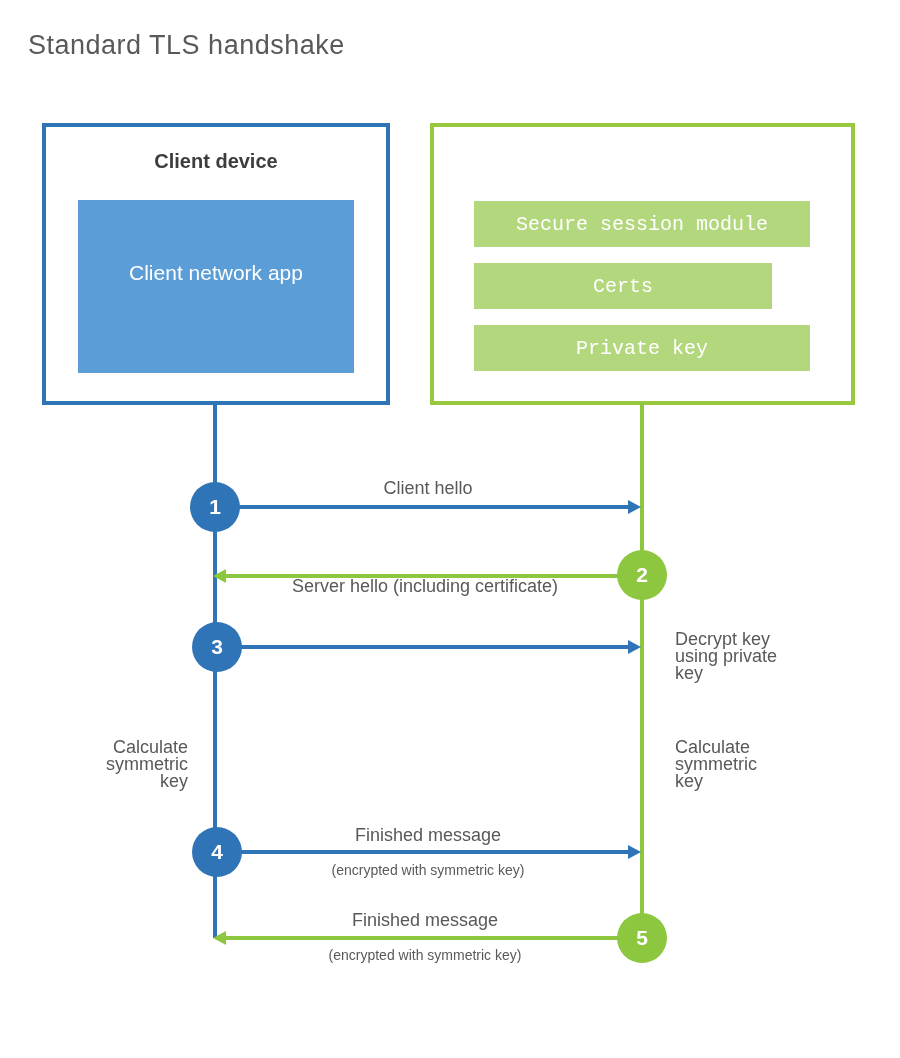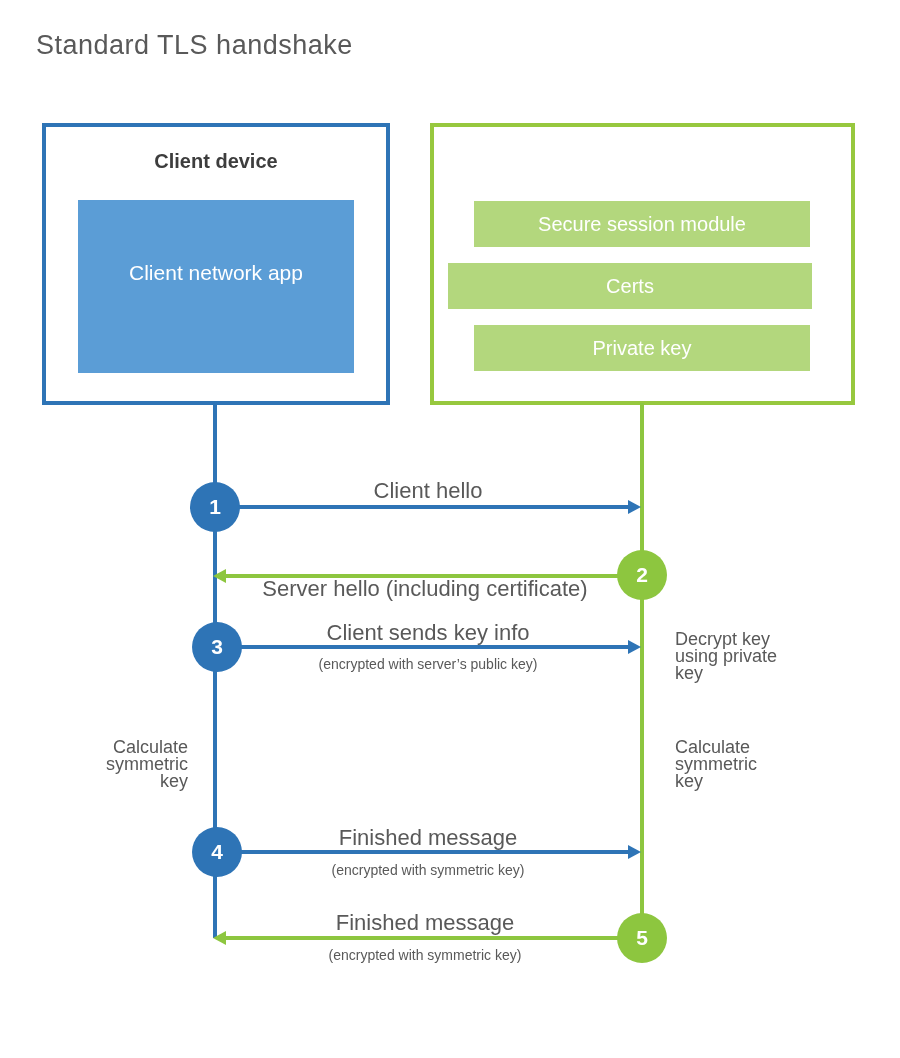--- a/index.html
+++ b/index.html
@@ -11,21 +11,21 @@
   .page-title{
     font-size:27px;font-weight:300;color:#595959;letter-spacing:0.5px;
   }
   
   .entity-box{box-sizing:border-box;background:#ffffff;}
   .entity-box.blue{border:4px solid #2e74b6;}
   .entity-box.green{border:4px solid #97c83e;}
   .entity-heading{font-size:20px;font-weight:bold;color:#3d3d3d;text-align:center;}
   .fill-box{display:flex;align-items:center;justify-content:center;text-align:center;color:#ffffff;}
   .app-box{background:#5b9dd6;font-size:21px;line-height:31px;}
-  .module-bar{background:#b3d77d;font-size:20px;}
+  .module-bar{background:#b3d77d;font-size:20px;font-family:Liberation Mono, monospace;}
   
   .vline{width:4px;}
   .vline.blue{background:#2e74b6;}
   .vline.green{background:#8dc63f;}
   
   .circle{
     width:50px;height:50px;border-radius:50%;display:flex;align-items:center;justify-content:center;
     color:#ffffff;font-size:21px;font-weight:bold;
   }
   .circle.blue{background:#2e74b6;}
@@ -36,43 +36,43 @@
   .hline.green{background:#8dc63f;}
   .head-right{
     width:0;height:0;border-top:7px solid transparent;border-bottom:7px solid transparent;
     border-left:13px solid #2e74b6;
   }
   .head-left{
     width:0;height:0;border-top:7px solid transparent;border-bottom:7px solid transparent;
     border-right:13px solid #8dc63f;
   }
   
-  .msg-label{font-size:22px;color:#595959;text-align:center;}
+  .msg-label{font-size:18px;color:#595959;text-align:center;}
   .msg-sub{font-size:14px;color:#595959;text-align:center;}
   .side-note{font-size:18px;color:#595959;line-height:17px;}
   .side-note.right-align{text-align:right;}
 </style>
 </head>
 <body>
 
 <div id="stage">
 
-  <div class="abs page-title" style="left:36px;top:30px;">Standard TLS handshake</div>
+  <div class="abs page-title" style="left:28px;top:30px;">Standard TLS handshake</div>
 
   <div class="abs entity-box blue" style="left:42px;top:123px;width:348px;height:282px;"></div>
   <div class="abs fill-box app-box" style="left:78px;top:200px;width:276px;height:173px;">
     <span style="display:block;width:200px;margin-top:-28px;">Client network app</span>
   </div>
   <div class="abs entity-heading" style="left:42px;top:150px;width:348px;">Client device</div>
 
   <div class="abs entity-box green" style="left:430px;top:123px;width:425px;height:282px;"></div>
   <div class="abs fill-box module-bar" style="left:474px;top:201px;width:336px;height:46px;">
     <span>Secure session module</span>
   </div>
-  <div class="abs fill-box module-bar" style="left:448px;top:263px;width:364px;height:46px;">
+  <div class="abs fill-box module-bar" style="left:474px;top:263px;width:298px;height:46px;">
     <span>Certs</span>
   </div>
   <div class="abs fill-box module-bar" style="left:474px;top:325px;width:336px;height:46px;">
     <span>Private key</span>
   </div>
 
   <div class="abs vline blue" style="left:213px;top:403px;height:535px;"></div>
   <div class="abs vline green" style="left:640px;top:403px;height:512px;"></div>
 
   <div class="abs msg-label" style="left:240px;top:478px;width:376px;">Client hello</div>
@@ -82,24 +82,22 @@
     <span>1</span>
   </div>
 
   <div class="abs msg-label" style="left:215px;top:576px;width:420px;">Server hello (including certificate)</div>
   <div class="abs hline green" style="left:226px;top:574px;width:394px;"></div>
   <div class="abs head-left" style="left:213px;top:569px;"></div>
   <div class="abs circle green" style="left:617px;top:550px;">
     <span>2</span>
   </div>
 
-  <div class="abs msg-label" style="left:240px;top:620px;width:376px;">Client sends key info</div>
   <div class="abs hline blue" style="left:217px;top:645px;width:412px;"></div>
   <div class="abs head-right" style="left:628px;top:640px;"></div>
-  <div class="abs msg-sub" style="left:240px;top:656px;width:376px;">(encrypted with server’s public key)</div>
   <div class="abs circle blue" style="left:192px;top:622px;">
     <span>3</span>
   </div>
 
   <div class="abs side-note" style="left:675px;top:631px;width:132px;">Decrypt key using private key</div>
 
   <div class="abs side-note right-align" style="left:78px;top:739px;width:110px;">Calculate symmetric key</div>
   <div class="abs side-note" style="left:675px;top:739px;width:110px;">Calculate symmetric key</div>
 
   <div class="abs msg-label" style="left:240px;top:825px;width:376px;">Finished message</div>

